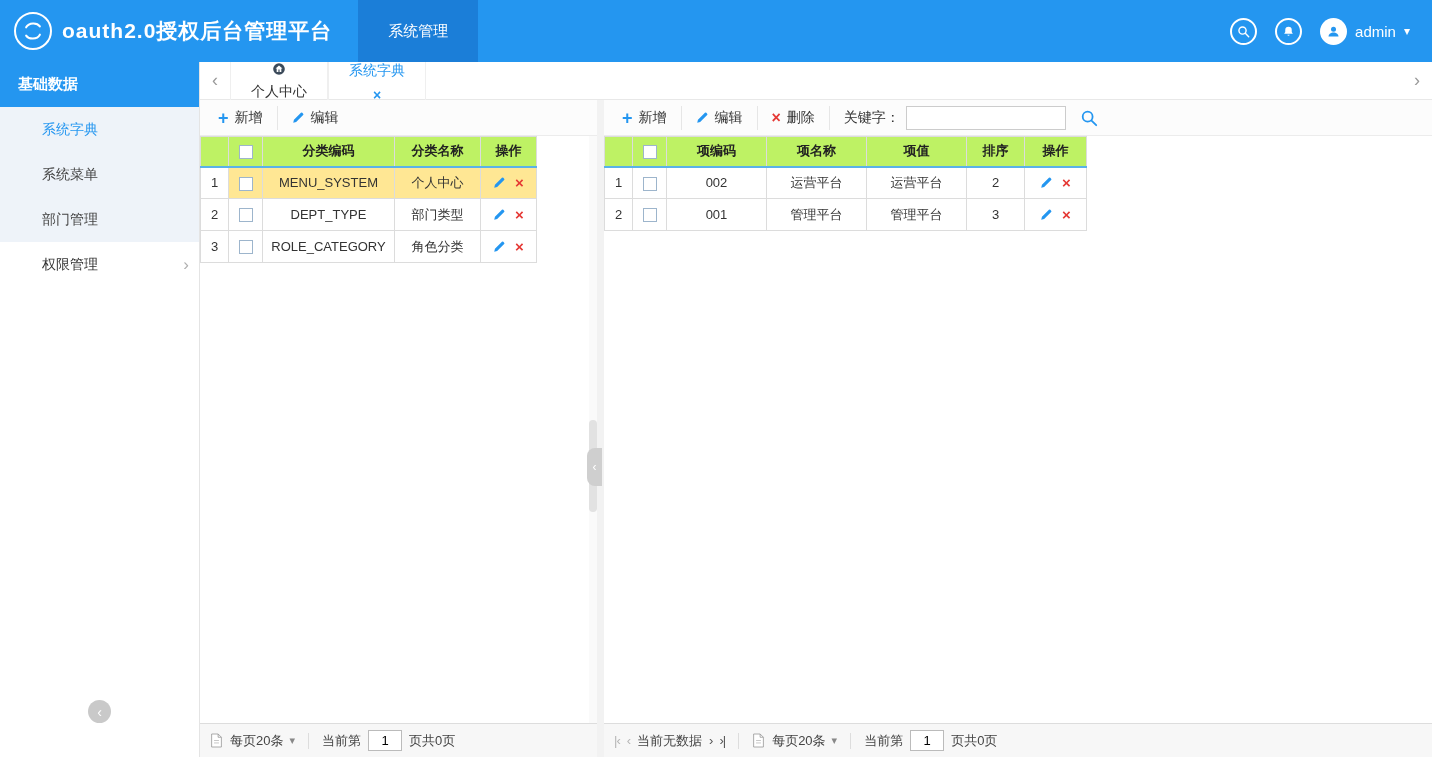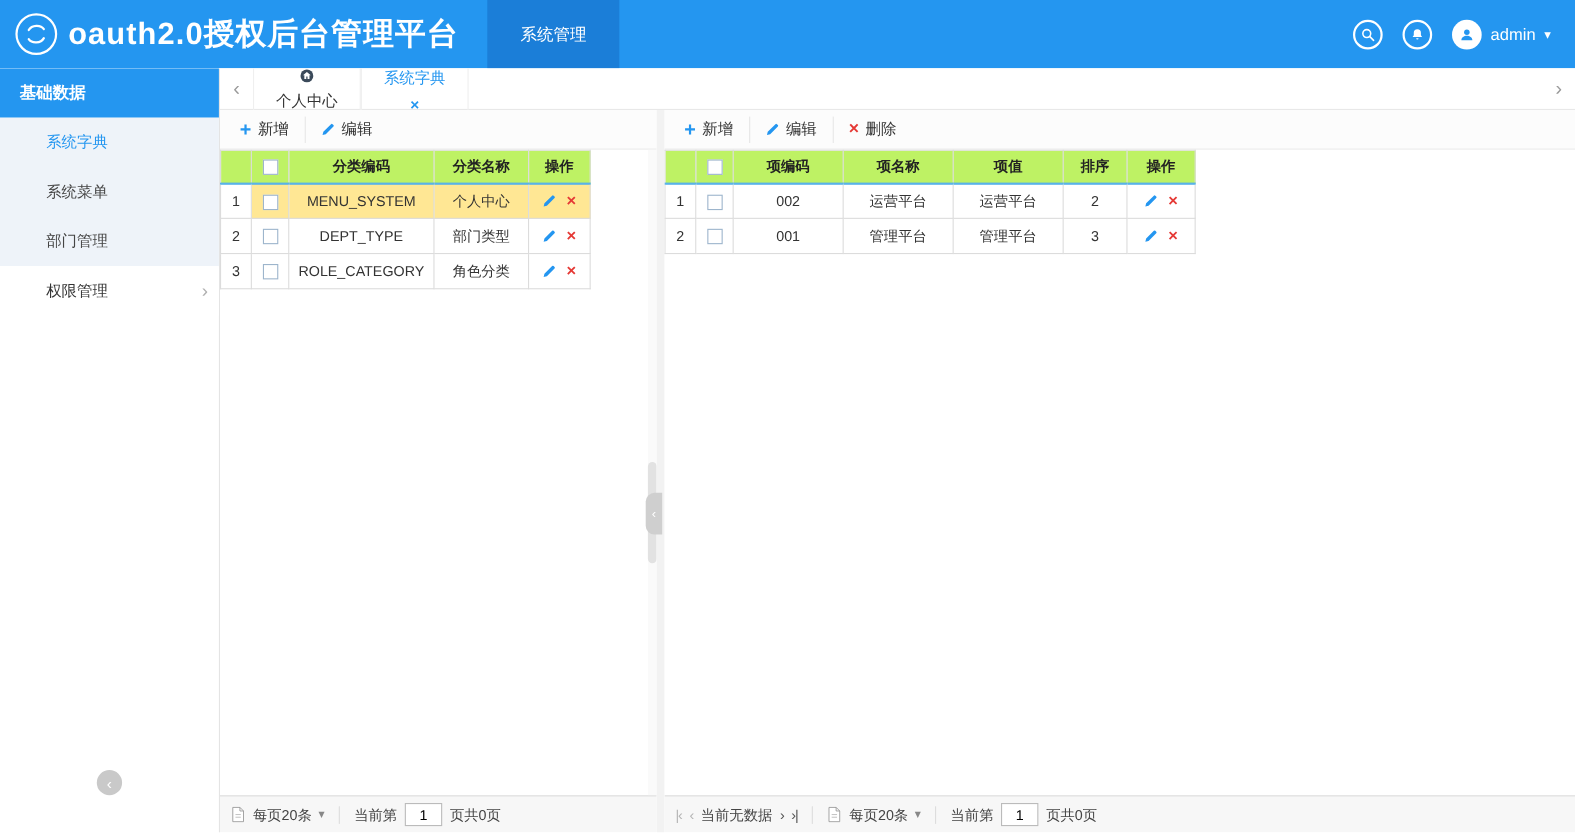--- a/index.html
+++ b/index.html
@@ -3,21 +3,21 @@
 <meta charset="utf-8">
 <style>
   * { margin:0; padding:0; box-sizing:border-box; }
   html,body { background:#fff; }
   body { font-family:"Liberation Sans","DejaVu Sans",sans-serif; font-size:14px; color:#333; }
   .page { width:1432px; height:757px; position:relative; overflow:hidden; background:#fff; display:flex; flex-direction:column; }
 
   
   .header { height:62px; background:var(--header-blue,#2496f0); display:flex; align-items:center; padding-left:14px; color:#fff; flex:0 0 auto; }
   .logo { width:38px; height:38px; border:2px solid #fff; border-radius:50%; display:flex; align-items:center; justify-content:center; flex:0 0 auto; }
-  .app-title { font-size:28px; font-weight:bold; margin:0 26px 0 10px; letter-spacing:1px; }
+  .app-title { font-size:21px; font-weight:bold; margin:0 26px 0 10px; letter-spacing:1px; }
   .nav-tab { height:62px; padding:0 30px; display:flex; align-items:center; background:var(--active-nav,#1b7ed8); font-size:15px; cursor:pointer; }
   .hspacer { flex:1; }
   .hicon { width:27px; height:27px; border:2px solid #fff; border-radius:50%; display:flex; align-items:center; justify-content:center; margin-right:18px; cursor:pointer; }
   .user { display:flex; align-items:center; gap:8px; margin-right:22px; cursor:pointer; }
   .avatar { width:27px; height:27px; background:#fff; border-radius:50%; display:flex; align-items:center; justify-content:center; }
   .user-name { font-size:15px; }
   .caret { font-size:12px; }
 
   
   .layout { flex:1; display:flex; overflow:hidden; }
@@ -287,20 +287,30 @@
                 <svg width="13" height="13" viewBox="0 0 16 16">
                     <path d="M1.5 14.5l.9-3.6L11 2.3a1.2 1.2 0 0 1 1.7 0l1 1a1.2 1.2 0 0 1 0 1.7L5.1 13.6l-3.6.9z" fill="#2496f0"></path>
                   </svg>
               </span>
               <span>编辑</span>
             </div>
             <div class="tbtn">
               <span class="del-x">×</span>
               <span>删除</span>
             </div>
+            <div class="kw-wrap">
+              <span>关键字：</span>
+              <input class="kw-input" style="">
+              <span class="kw-search">
+                <svg width="18" height="18" viewBox="0 0 20 20">
+                    <circle cx="8.5" cy="8.5" r="5.5" fill="none" stroke="#2496f0" stroke-width="2"></circle>
+                    <line x1="12.8" y1="12.8" x2="18" y2="18" stroke="#2496f0" stroke-width="2" stroke-linecap="round"></line>
+                  </svg>
+              </span>
+            </div>
           </div>
 
           <div class="grid-area">
             <table class="grid">
               <thead>
                 <tr>
                   <th class="c-no"></th>
                   <th class="c-chk"><span class="checkbox"></span></th>
                   <th class="rc-code">项编码</th>
                   <th class="rc-name">项名称</th>

